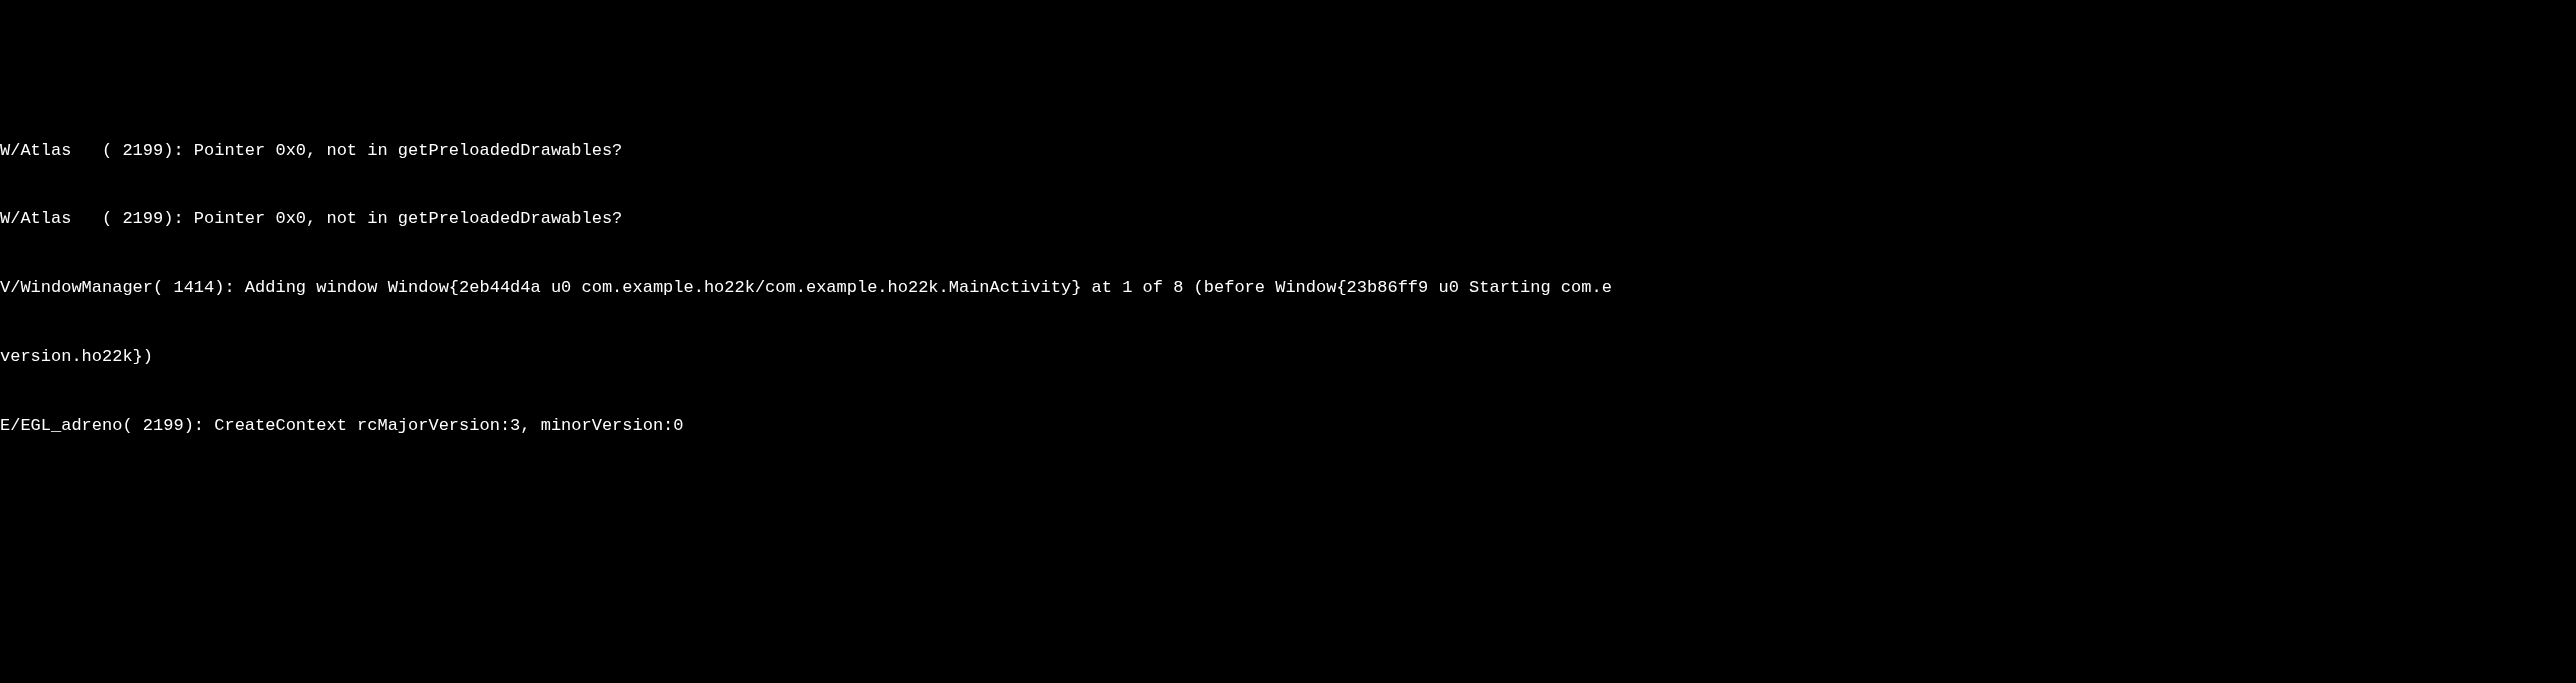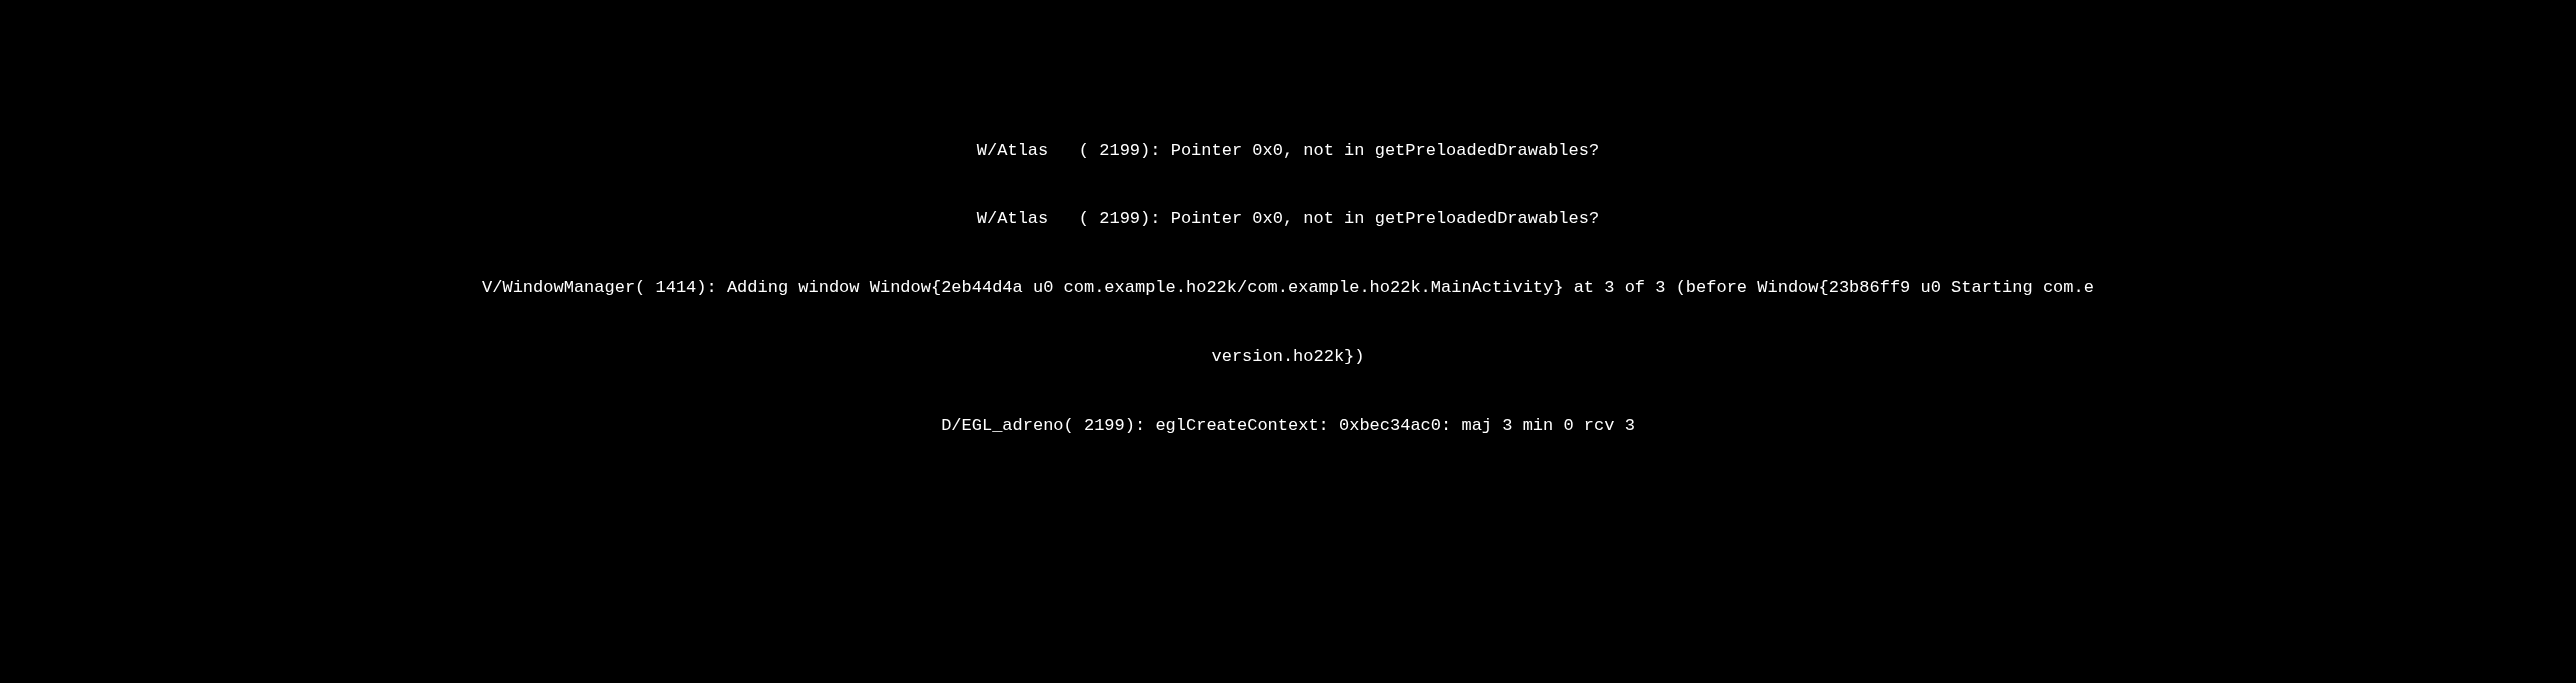--- a/index.html
+++ b/index.html
@@ -16,34 +16,33 @@
       padding: 0;
       white-space: pre;
       overflow-x: auto;
     }
     .log-container {
       padding: 1.9px 0;
     }
     .log-line {
       display: block;
       white-space: pre;
-      text-align: center;
     }
   </style>
 </head>
 <body>
 
 
 
 <div class="log-container">
   <span class="log-line">W/Atlas   ( 2199): Pointer 0x0, not in getPreloadedDrawables?</span>
   <span class="log-line">W/Atlas   ( 2199): Pointer 0x0, not in getPreloadedDrawables?</span>
-  <span class="log-line">V/WindowManager( 1414): Adding window Window{2eb44d4a u0 com.example.ho22k/com.example.ho22k.MainActivity} at 3 of 3 (before Window{23b86ff9 u0 Starting com.e</span>
+  <span class="log-line">V/WindowManager( 1414): Adding window Window{2eb44d4a u0 com.example.ho22k/com.example.ho22k.MainActivity} at 1 of 8 (before Window{23b86ff9 u0 Starting com.e</span>
   <span class="log-line">version.ho22k})</span>
-  <span class="log-line">D/EGL_adreno( 2199): eglCreateContext: 0xbec34ac0: maj 3 min 0 rcv 3</span>
+  <span class="log-line">E/EGL_adreno( 2199): CreateContext rcMajorVersion:3, minorVersion:0</span>
   
   
   
   
   
   
   
   
   
   

